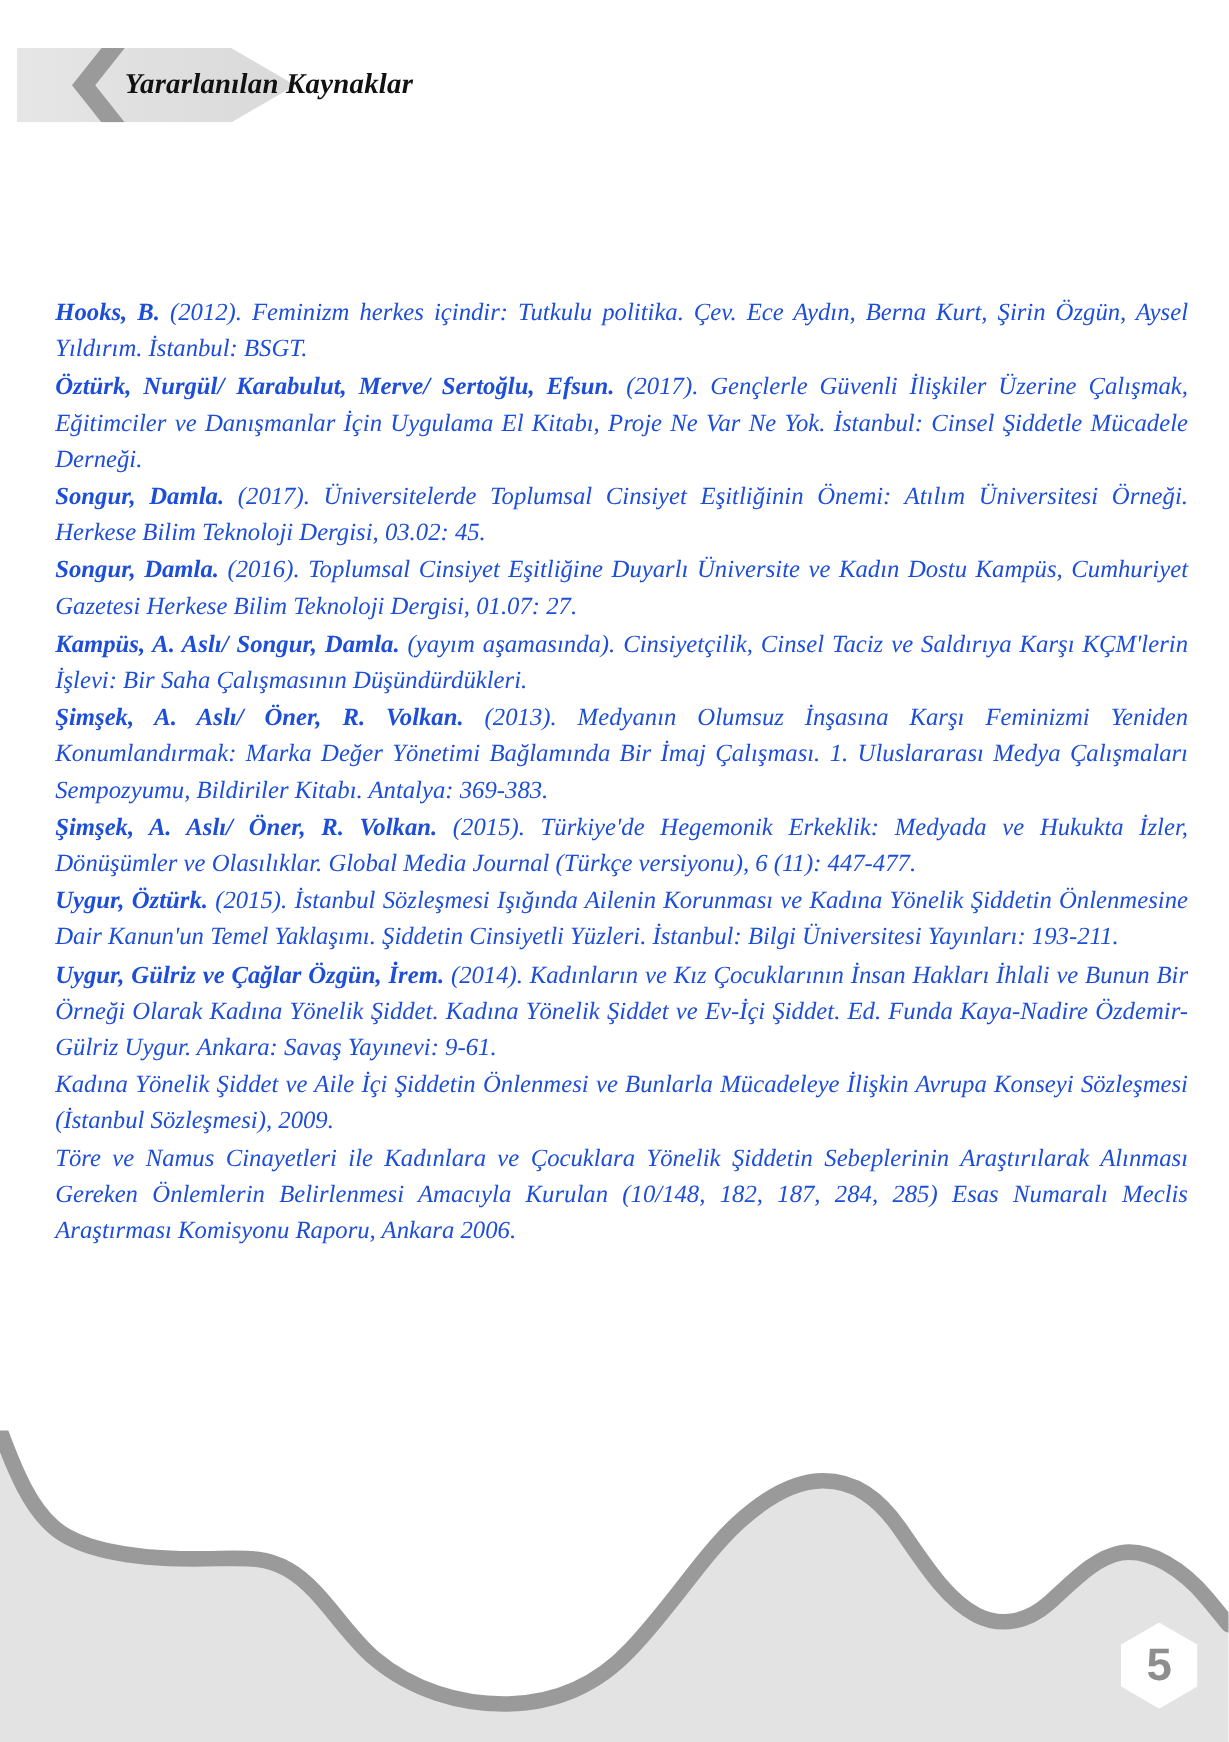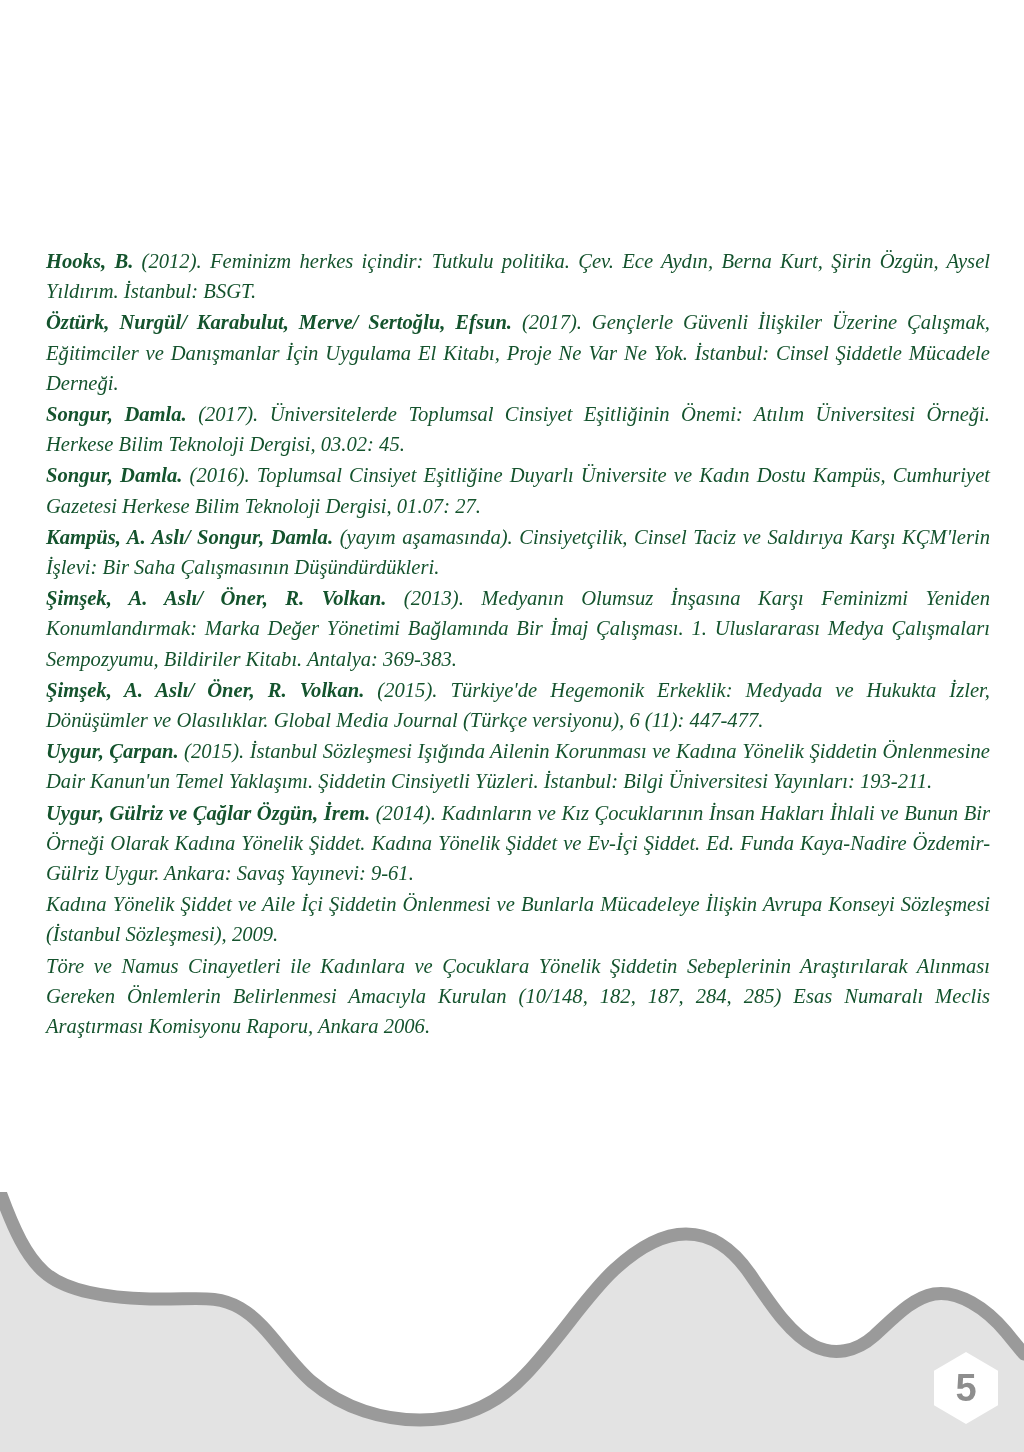--- a/index.html
+++ b/index.html
@@ -69,21 +69,21 @@
     left: 46px;
     top: 246px;
     width: 944px;
   }
 
   .entry {
     font-family: "Liberation Serif", "DejaVu Serif", serif;
     font-style: italic;
     font-size: 20.6px;
     line-height: 30.2px;
-    color: #14532d;
+    color: #1d4ed8;
     text-align: justify;
     margin: 0 0 1px 0;
     -webkit-hyphens: none;
     hyphens: none;
   }
 
   .entry .author {
     font-weight: bold;
     font-style: italic;
   }
@@ -124,30 +124,35 @@
     font-size: 38px;
     color: #8e8e8e;
     line-height: 1;
   }
 </style>
 </head>
 <body>
 
 <div class="page">
 
+  <div class="header">
+    <div class="header-chevron-block"></div>
+    <div class="header-chevron-arrow"></div>
+    <div class="header-title">Yararlanılan Kaynaklar</div>
+  </div>
 
   <div class="bibliography" id="bib-list">
       <p class="entry"><span class="author">Hooks, B.</span><span> (2012). Feminizm herkes içindir: Tutkulu politika. Çev. Ece Aydın, Berna Kurt, Şirin Özgün, Aysel Yıldırım. İstanbul: BSGT.</span></p>
       <p class="entry"><span class="author">Öztürk, Nurgül/ Karabulut, Merve/ Sertoğlu, Efsun.</span><span> (2017). Gençlerle Güvenli İlişkiler Üzerine Çalışmak, Eğitimciler ve Danışmanlar İçin Uygulama El Kitabı, Proje Ne Var Ne Yok. İstanbul: Cinsel Şiddetle Mücadele Derneği.</span></p>
       <p class="entry"><span class="author">Songur, Damla.</span><span> (2017). Üniversitelerde Toplumsal Cinsiyet Eşitliğinin Önemi: Atılım Üniversitesi Örneği. Herkese Bilim Teknoloji Dergisi, 03.02: 45.</span></p>
       <p class="entry"><span class="author">Songur, Damla.</span><span> (2016). Toplumsal Cinsiyet Eşitliğine Duyarlı Üniversite ve Kadın Dostu Kampüs, Cumhuriyet Gazetesi Herkese Bilim Teknoloji Dergisi, 01.07: 27.</span></p>
       <p class="entry"><span class="author">Kampüs, A. Aslı/ Songur, Damla.</span><span> (yayım aşamasında). Cinsiyetçilik, Cinsel Taciz ve Saldırıya Karşı KÇM'lerin İşlevi: Bir Saha Çalışmasının Düşündürdükleri.</span></p>
       <p class="entry"><span class="author">Şimşek, A. Aslı/ Öner, R. Volkan.</span><span> (2013). Medyanın Olumsuz İnşasına Karşı Feminizmi Yeniden Konumlandırmak: Marka Değer Yönetimi Bağlamında Bir İmaj Çalışması. 1. Uluslararası Medya Çalışmaları Sempozyumu, Bildiriler Kitabı. Antalya: 369-383.</span></p>
       <p class="entry"><span class="author">Şimşek, A. Aslı/ Öner, R. Volkan.</span><span> (2015). Türkiye'de Hegemonik Erkeklik: Medyada ve Hukukta İzler, Dönüşümler ve Olasılıklar. Global Media Journal (Türkçe versiyonu), 6 (11): 447-477.</span></p>
-      <p class="entry"><span class="author">Uygur, Çarpan.</span><span> (2015). İstanbul Sözleşmesi Işığında Ailenin Korunması ve Kadına Yönelik Şiddetin Önlenmesine Dair Kanun'un Temel Yaklaşımı. Şiddetin Cinsiyetli Yüzleri. İstanbul: Bilgi Üniversitesi Yayınları: 193-211.</span></p>
+      <p class="entry"><span class="author">Uygur, Öztürk.</span><span> (2015). İstanbul Sözleşmesi Işığında Ailenin Korunması ve Kadına Yönelik Şiddetin Önlenmesine Dair Kanun'un Temel Yaklaşımı. Şiddetin Cinsiyetli Yüzleri. İstanbul: Bilgi Üniversitesi Yayınları: 193-211.</span></p>
       <p class="entry"><span class="author">Uygur, Gülriz ve Çağlar Özgün, İrem.</span><span> (2014). Kadınların ve Kız Çocuklarının İnsan Hakları İhlali ve Bunun Bir Örneği Olarak Kadına Yönelik Şiddet. Kadına Yönelik Şiddet ve Ev-İçi Şiddet. Ed. Funda Kaya-Nadire Özdemir-Gülriz Uygur. Ankara: Savaş Yayınevi: 9-61.</span></p>
       <p class="entry"><span>Kadına Yönelik Şiddet ve Aile İçi Şiddetin Önlenmesi ve Bunlarla Mücadeleye İlişkin Avrupa Konseyi Sözleşmesi (İstanbul Sözleşmesi), 2009.</span></p>
       <p class="entry"><span>Töre ve Namus Cinayetleri ile Kadınlara ve Çocuklara Yönelik Şiddetin Sebeplerinin Araştırılarak Alınması Gereken Önlemlerin Belirlenmesi Amacıyla Kurulan (10/148, 182, 187, 284, 285) Esas Numaralı Meclis Araştırması Komisyonu Raporu, Ankara 2006.</span></p>
     </div>
 
   <svg class="footer-wave" viewBox="0 0 1024 260" preserveAspectRatio="none">
     <path id="wave-fill" d="M0,0
              C 14,38 26,64 44,80
              C 66,100 112,106 150,107
              C 196,108 216,102 240,116

